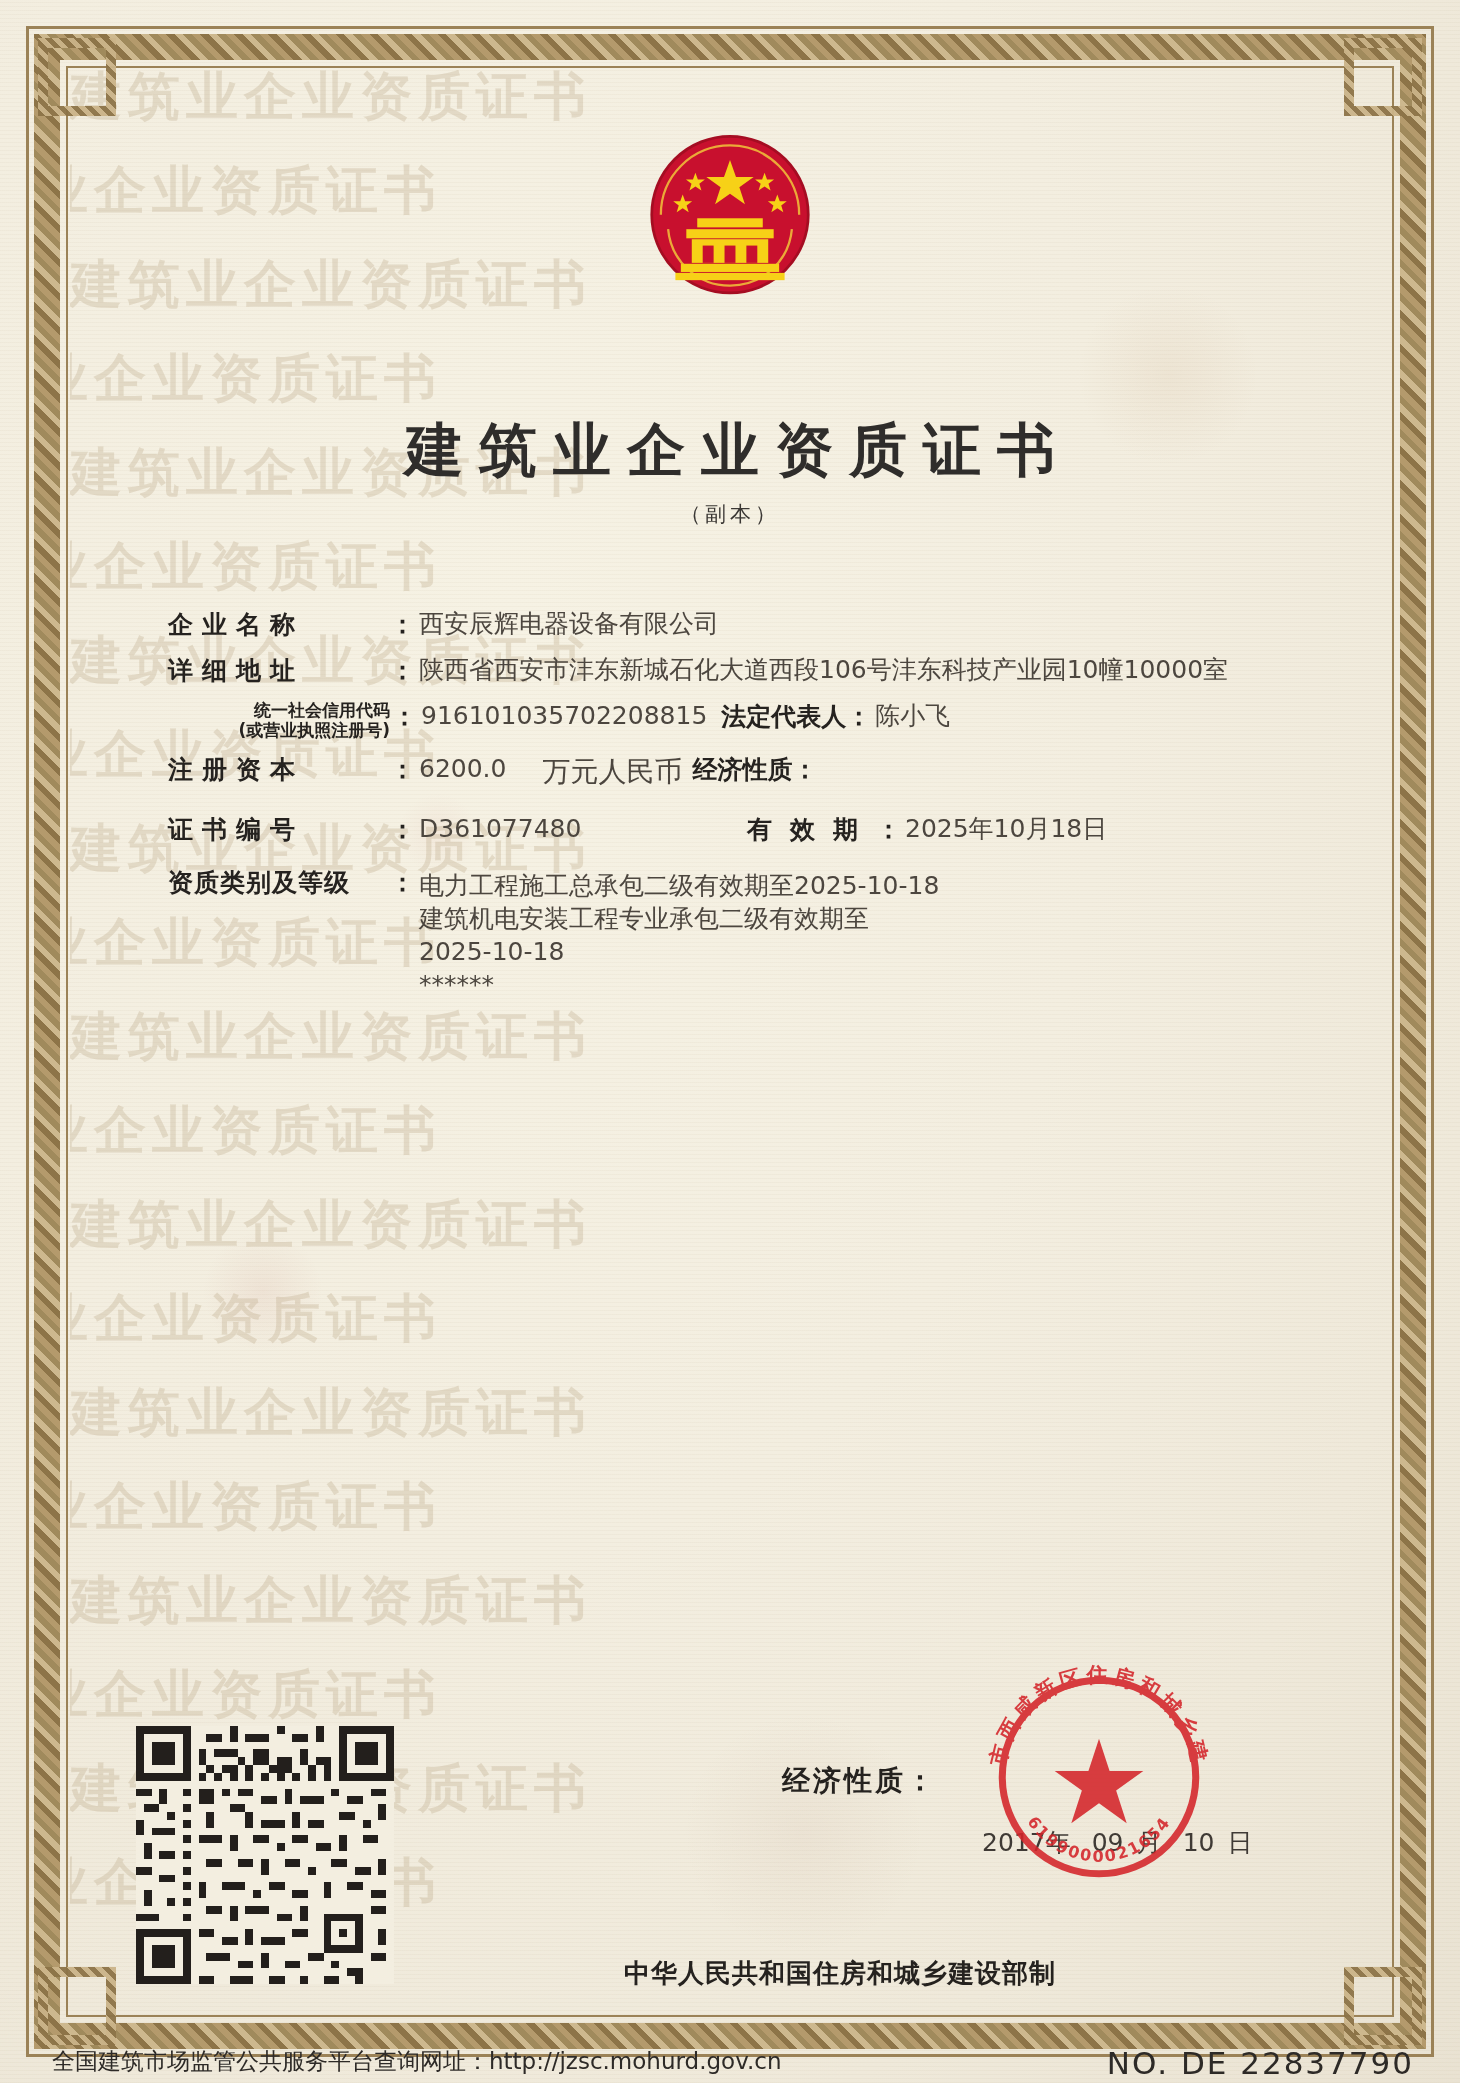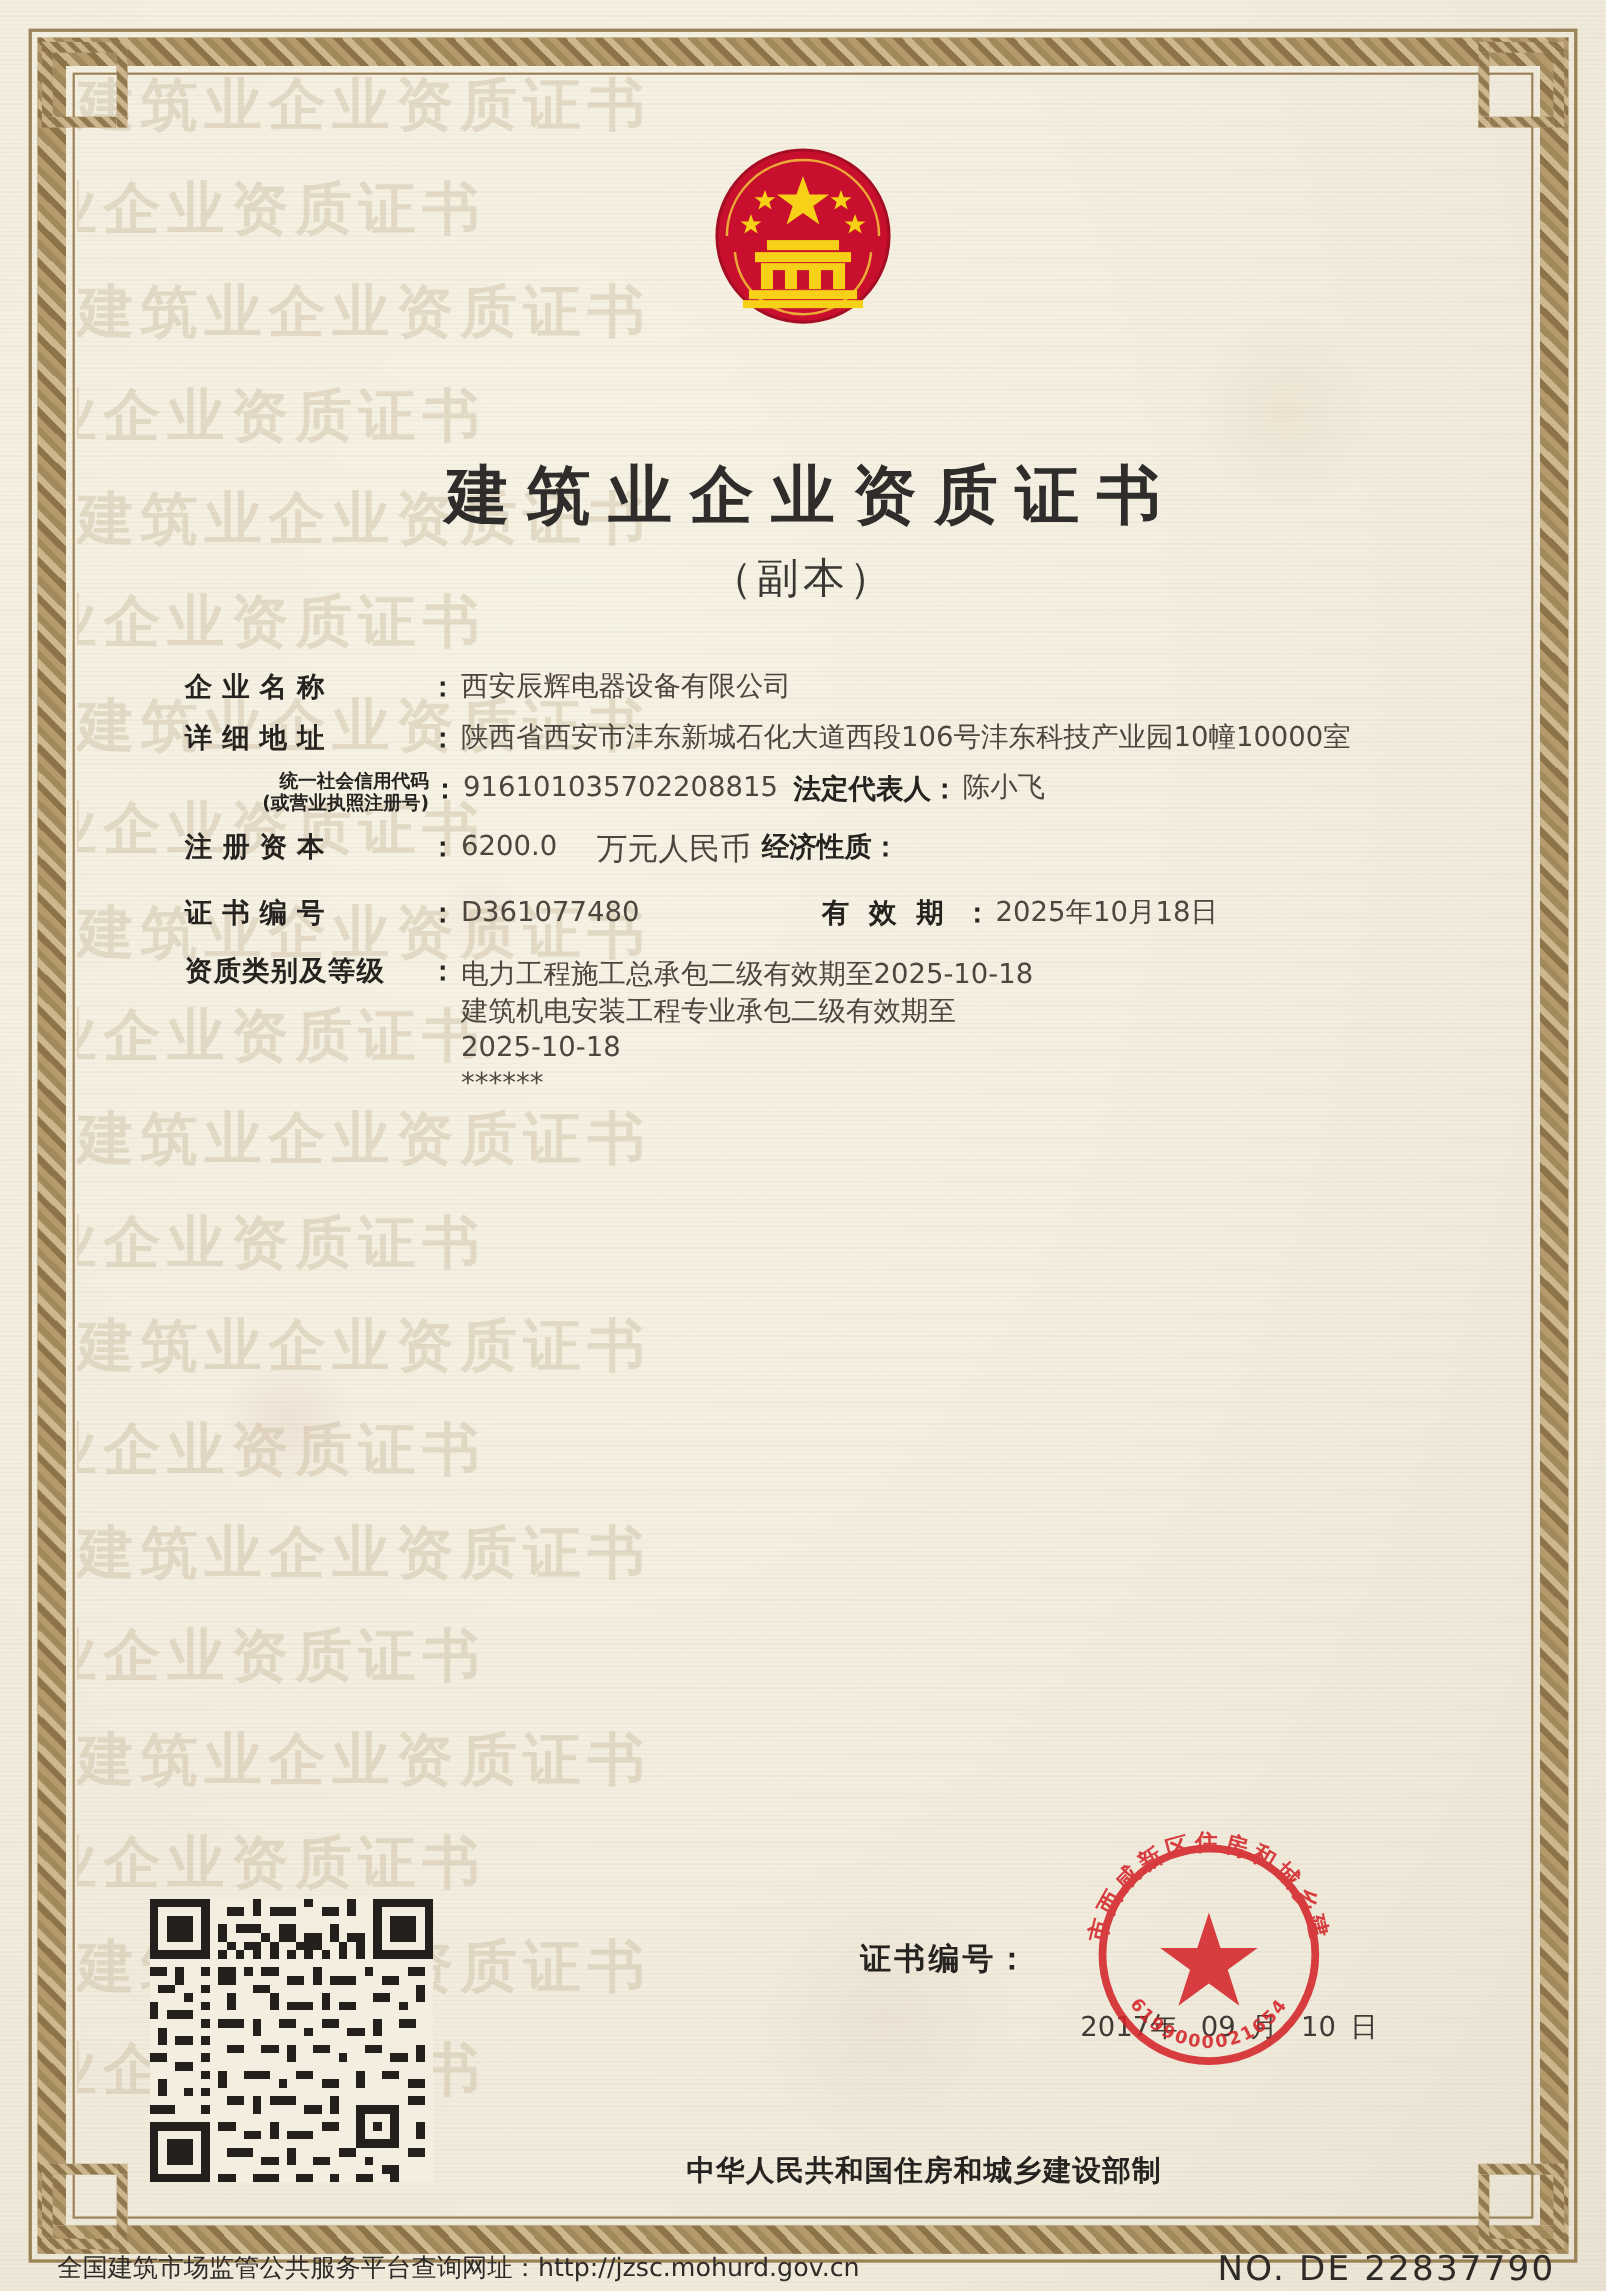--- a/index.html
+++ b/index.html
@@ -127,21 +127,21 @@
     letter-spacing: 16px;
     color: #2f2d2b;
     text-indent: 16px;
   }
   #subtitle {
     position: absolute;
     left: 0; right: 0;
     top: 500px;
     text-align: center;
     font-family: "DejaVu Sans", sans-serif;
-    font-size: 38px;
+    font-size: 21px;
     letter-spacing: 4px;
     color: #3a3734;
   }
 
   
   #fields {
     position: absolute;
     left: 168px;
     top: 608px;
     width: 1130px;
@@ -552,21 +552,21 @@
         <rect x="30" y="29" width="2" height="1"></rect>
       <rect x="8" y="32" width="2" height="1"></rect>
         <rect x="12" y="32" width="3" height="1"></rect>
       <rect x="17" y="32" width="2" height="1"></rect>
         <rect x="21" y="32" width="1" height="1"></rect>
       <rect x="24" y="32" width="2" height="1"></rect>
         <rect x="28" y="32" width="1" height="1"></rect>
     </g>
   </svg>
 
-  <div id="issuer-row">证书编号：</div>
+  <div id="issuer-row">经济性质：</div>
 
   <div id="date-row">
     <span class="dv">2017</span><span>年</span>
     <span class="dv">09</span><span>月</span>
     <span class="dv">10</span><span>日</span>
   </div>
 
   <svg id="seal" viewBox="0 0 260 260">
     <defs>
       <path id="sealArcTop" d="M 36 130 A 94 94 0 0 1 224 130"></path>

